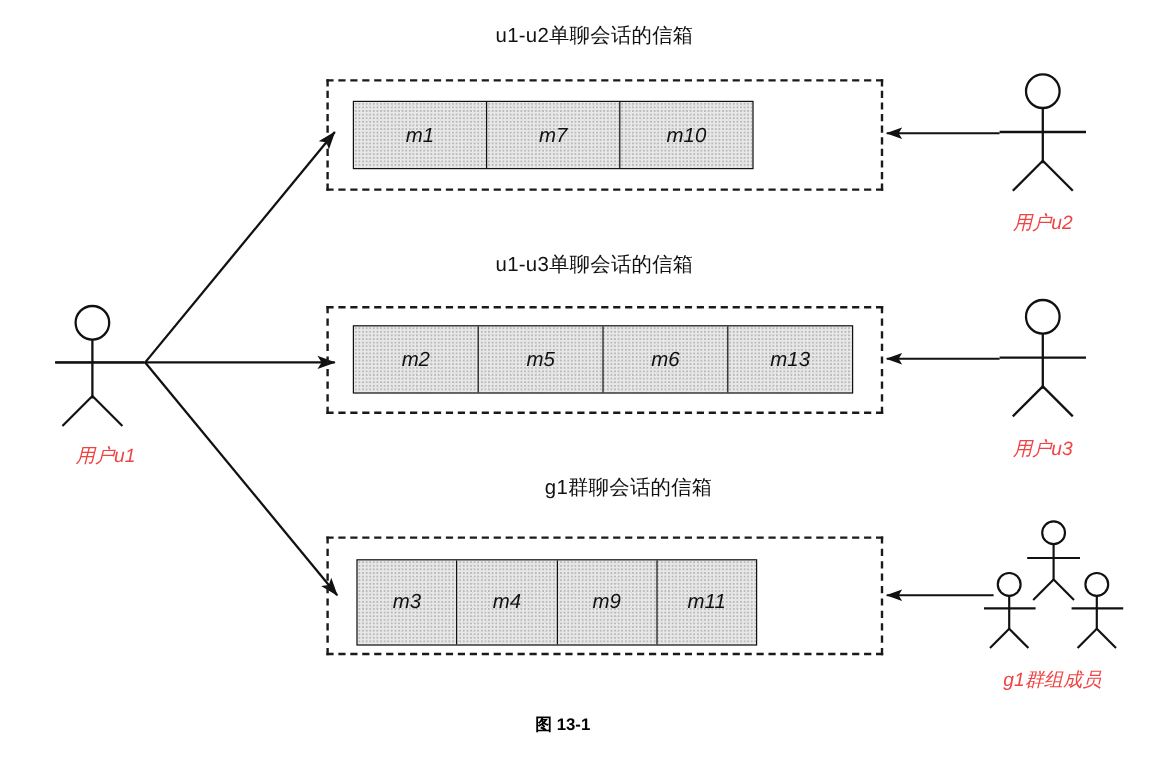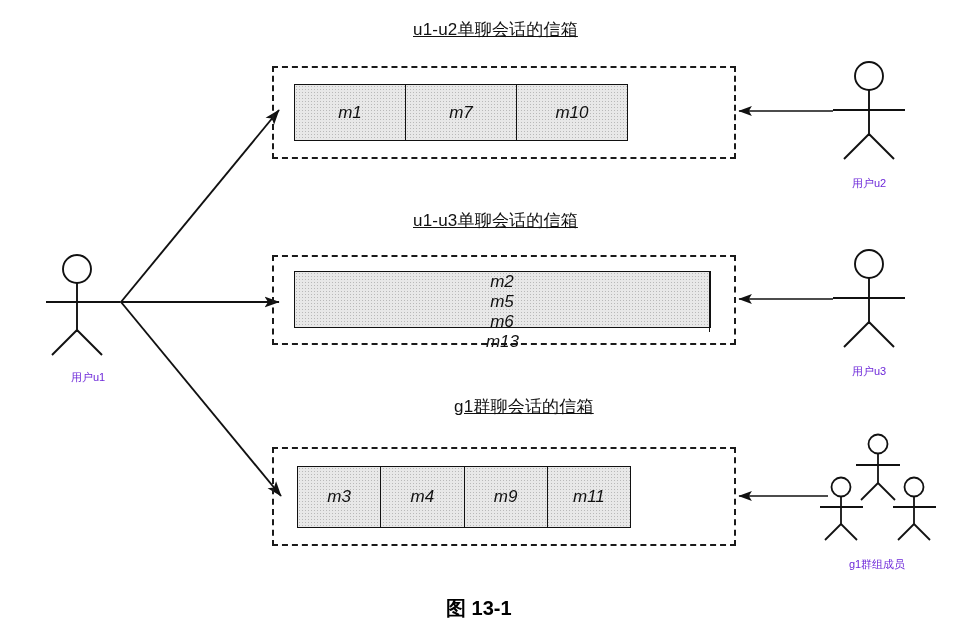--- a/index.html
+++ b/index.html
@@ -25,21 +25,20 @@
     width: 971px;
     height: 633px;
     pointer-events: none;
   }
   .mailbox-title {
     position: absolute;
     font-size: 17px;
     letter-spacing: 0.2px;
     white-space: nowrap;
     color: #111;
-    text-decoration: underline;
   }
   .dashed-box {
     position: absolute;
     border: 2px dashed #1a1a1a;
     background: transparent;
     box-sizing: border-box;
   }
   .cell-row {
     position: absolute;
     display: flex;
@@ -61,28 +60,29 @@
     font-size: 17px;
     color: #111111;
     border-right: 1.5px solid #111111;
     box-sizing: border-box;
   }
   .cell:last-child {
     border-right: none;
   }
   .actor-label {
     position: absolute;
-    font-size: 11px;
+    font-size: 16px;
     white-space: nowrap;
-    color: #6d28d9;
+    color: #ef4444;
     text-align: center;
+    font-style: italic;
   }
   .figure-caption {
     position: absolute;
-    font-size: 20px;
+    font-size: 14px;
     font-weight: bold;
     white-space: nowrap;
     color: #000;
   }
   .actor-group {
     position: absolute;
   }
 </style>
 </head>
 <body>
@@ -177,30 +177,30 @@
   <div class="mailbox-title" style="left:413px; top:18px;">u1-u2单聊会话的信箱</div>
   <div class="dashed-box" style="left:272px; top:66px; width:464px; height:93px;"></div>
   <div class="cell-row" style="left:294px; top:84px; width:334px; height:57px;">
     <div class="cell">m1</div>
     <div class="cell">m7</div>
     <div class="cell">m10</div>
   </div>
 
   <div class="mailbox-title" style="left:413px; top:209px;">u1-u3单聊会话的信箱</div>
   <div class="dashed-box" style="left:272px; top:255px; width:464px; height:90px;"></div>
-  <div class="cell-row" style="left:294px; top:271px; width:417px; height:57px;flex-direction:column;">
+  <div class="cell-row" style="left:294px; top:271px; width:417px; height:57px;">
     <div class="cell">m2</div>
     <div class="cell">m5</div>
     <div class="cell">m6</div>
     <div class="cell">m13</div>
   </div>
 
   <div class="mailbox-title" style="left:430px; top:395px;margin-left:24px;">g1群聊会话的信箱</div>
   <div class="dashed-box" style="left:272px; top:447px; width:464px; height:99px;"></div>
-  <div class="cell-row" style="left:297px; top:466px; width:334px; height:62px;">
+  <div class="cell-row" style="left:297px; top:466px; width:334px; height:72px;">
     <div class="cell">m3</div>
     <div class="cell">m4</div>
     <div class="cell">m9</div>
     <div class="cell">m11</div>
   </div>
 
   <div class="figure-caption" style="left:446px; top:595px;">图 13-1</div>
 
 </div>
 

